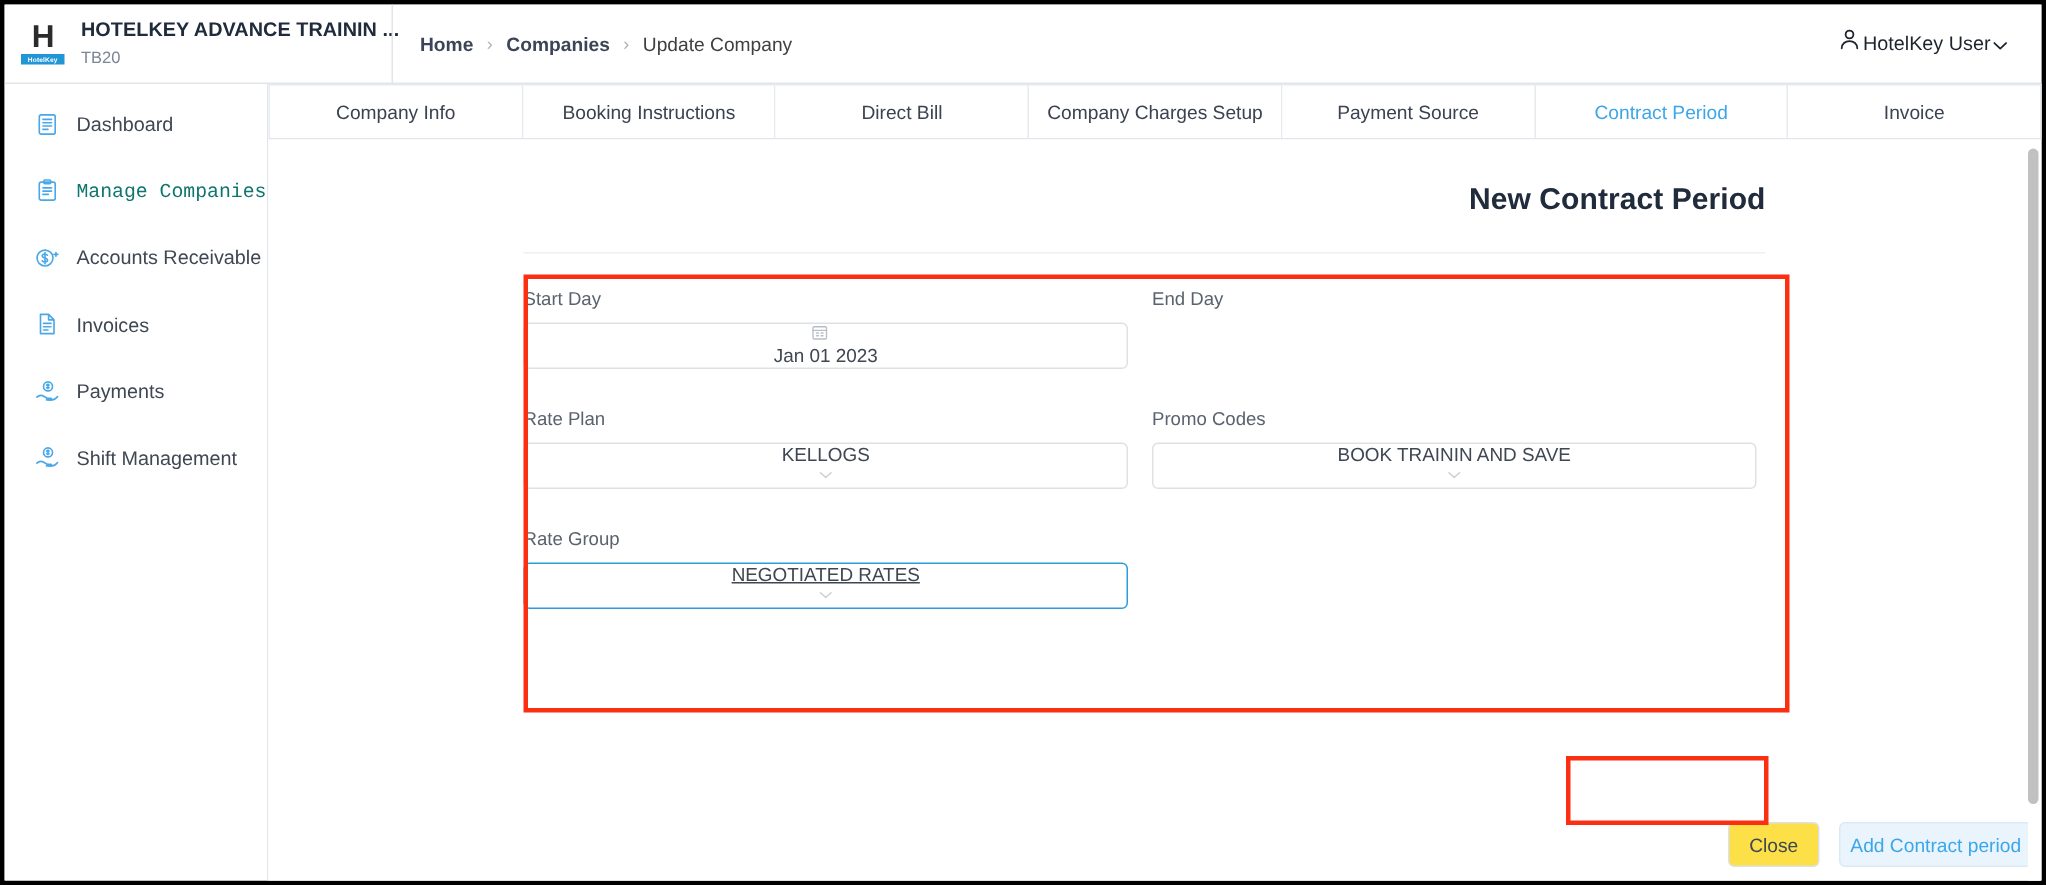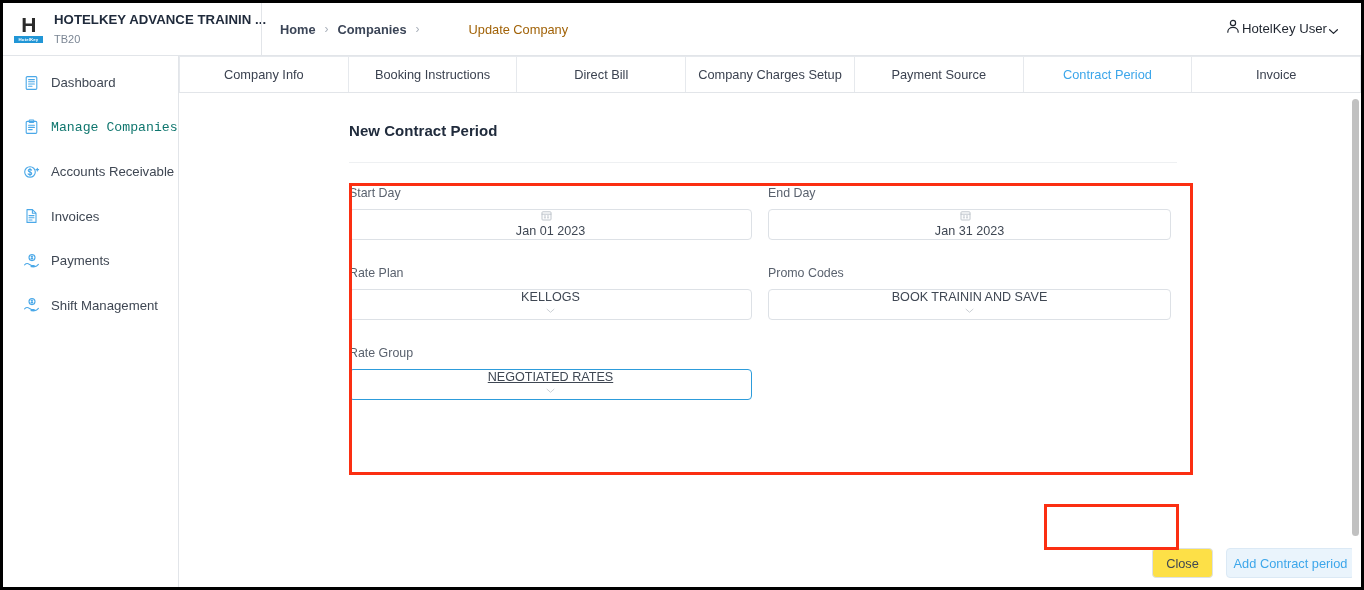--- a/index.html
+++ b/index.html
@@ -55,21 +55,21 @@
     font-size: 11px; color: #7b8694;
     line-height: 16px; margin-top: 3px;
   }
   .topbar-sep {
     width: 1px; height: 53px; background: #e2e5e9;
     margin-right: 18px;
   }
   .breadcrumb { display: flex; align-items: center; gap: 9px; font-size: 12.8px; }
   .bc-link { color: #3b4557; font-weight: bold; cursor: pointer; }
   .bc-sep { color: #aab1bb; font-size: 12px; }
-  .bc-current { color: #a16207; margin-left: 40px; }
+  .bc-current { color: #404040; }
   .user-area {
     position: absolute; right: 22px; top: 0; height: 50px;
     display: flex; align-items: center; gap: 1px; cursor: pointer;
   }
   .user-name { font-size: 13.2px; color: #1e242e; }
   .caret { width: 11px; height: 11px; }
 
   
   .sidebar {
     position: absolute; left: 0; top: 53px;
@@ -118,22 +118,22 @@
   .tab.active { color: #3ca6ea; }
 
   .panel {
     position: relative;
     height: 497px;
     background: #ffffff;
     padding-left: 170px; padding-top: 29px;
   }
   .panel-inner { width: 828px; }
   .panel-title {
-    font-size: 15px; font-weight: bold;
-    color: #202b3c; letter-spacing: 0.05px;
+    font-size: 20px; font-weight: bold;
+    color: #202b3c; letter-spacing: 0.05px; text-align: right;
   }
   .panel-rule {
     margin-top: 23px; height: 1px; background: #eef0f2; width: 828px;
   }
 
   .form-grid {
     margin-top: 23px;
     display: grid;
     grid-template-columns: 419px 419px;
     row-gap: 0;
@@ -343,29 +343,20 @@
                   <rect x="1" y="1.8" width="9" height="8.2" rx="0.8"></rect>
                   <path d="M1 4.2h9M3.3 6h1.3M6.4 6h1.3M3.3 7.8h1.3M6.4 7.8h1.3" stroke-linecap="round"></path>
                 </svg>
               </span>
               <span class="ctrl-text">Jan 01 2023</span>
             </div>
           </div>
 
           <div class="field">
             <div class="field-label">End Day</div>
-            <div class="control">
-              <span class="cal-icon">
-                <svg width="11" height="11" viewBox="0 0 11 11" fill="none" stroke="#b8bec6" stroke-width="0.9">
-                  <rect x="1" y="1.8" width="9" height="8.2" rx="0.8"></rect>
-                  <path d="M1 4.2h9M3.3 6h1.3M6.4 6h1.3M3.3 7.8h1.3M6.4 7.8h1.3" stroke-linecap="round"></path>
-                </svg>
-              </span>
-              <span class="ctrl-text">Jan 31 2023</span>
-            </div>
           </div>
 
           <div class="row-gap"></div>
           <div class="row-gap"></div>
 
           <div class="field">
             <div class="field-label">Rate Plan</div>
             <div class="control">
               <span class="ctrl-text">KELLOGS</span>
               <span class="chev">

